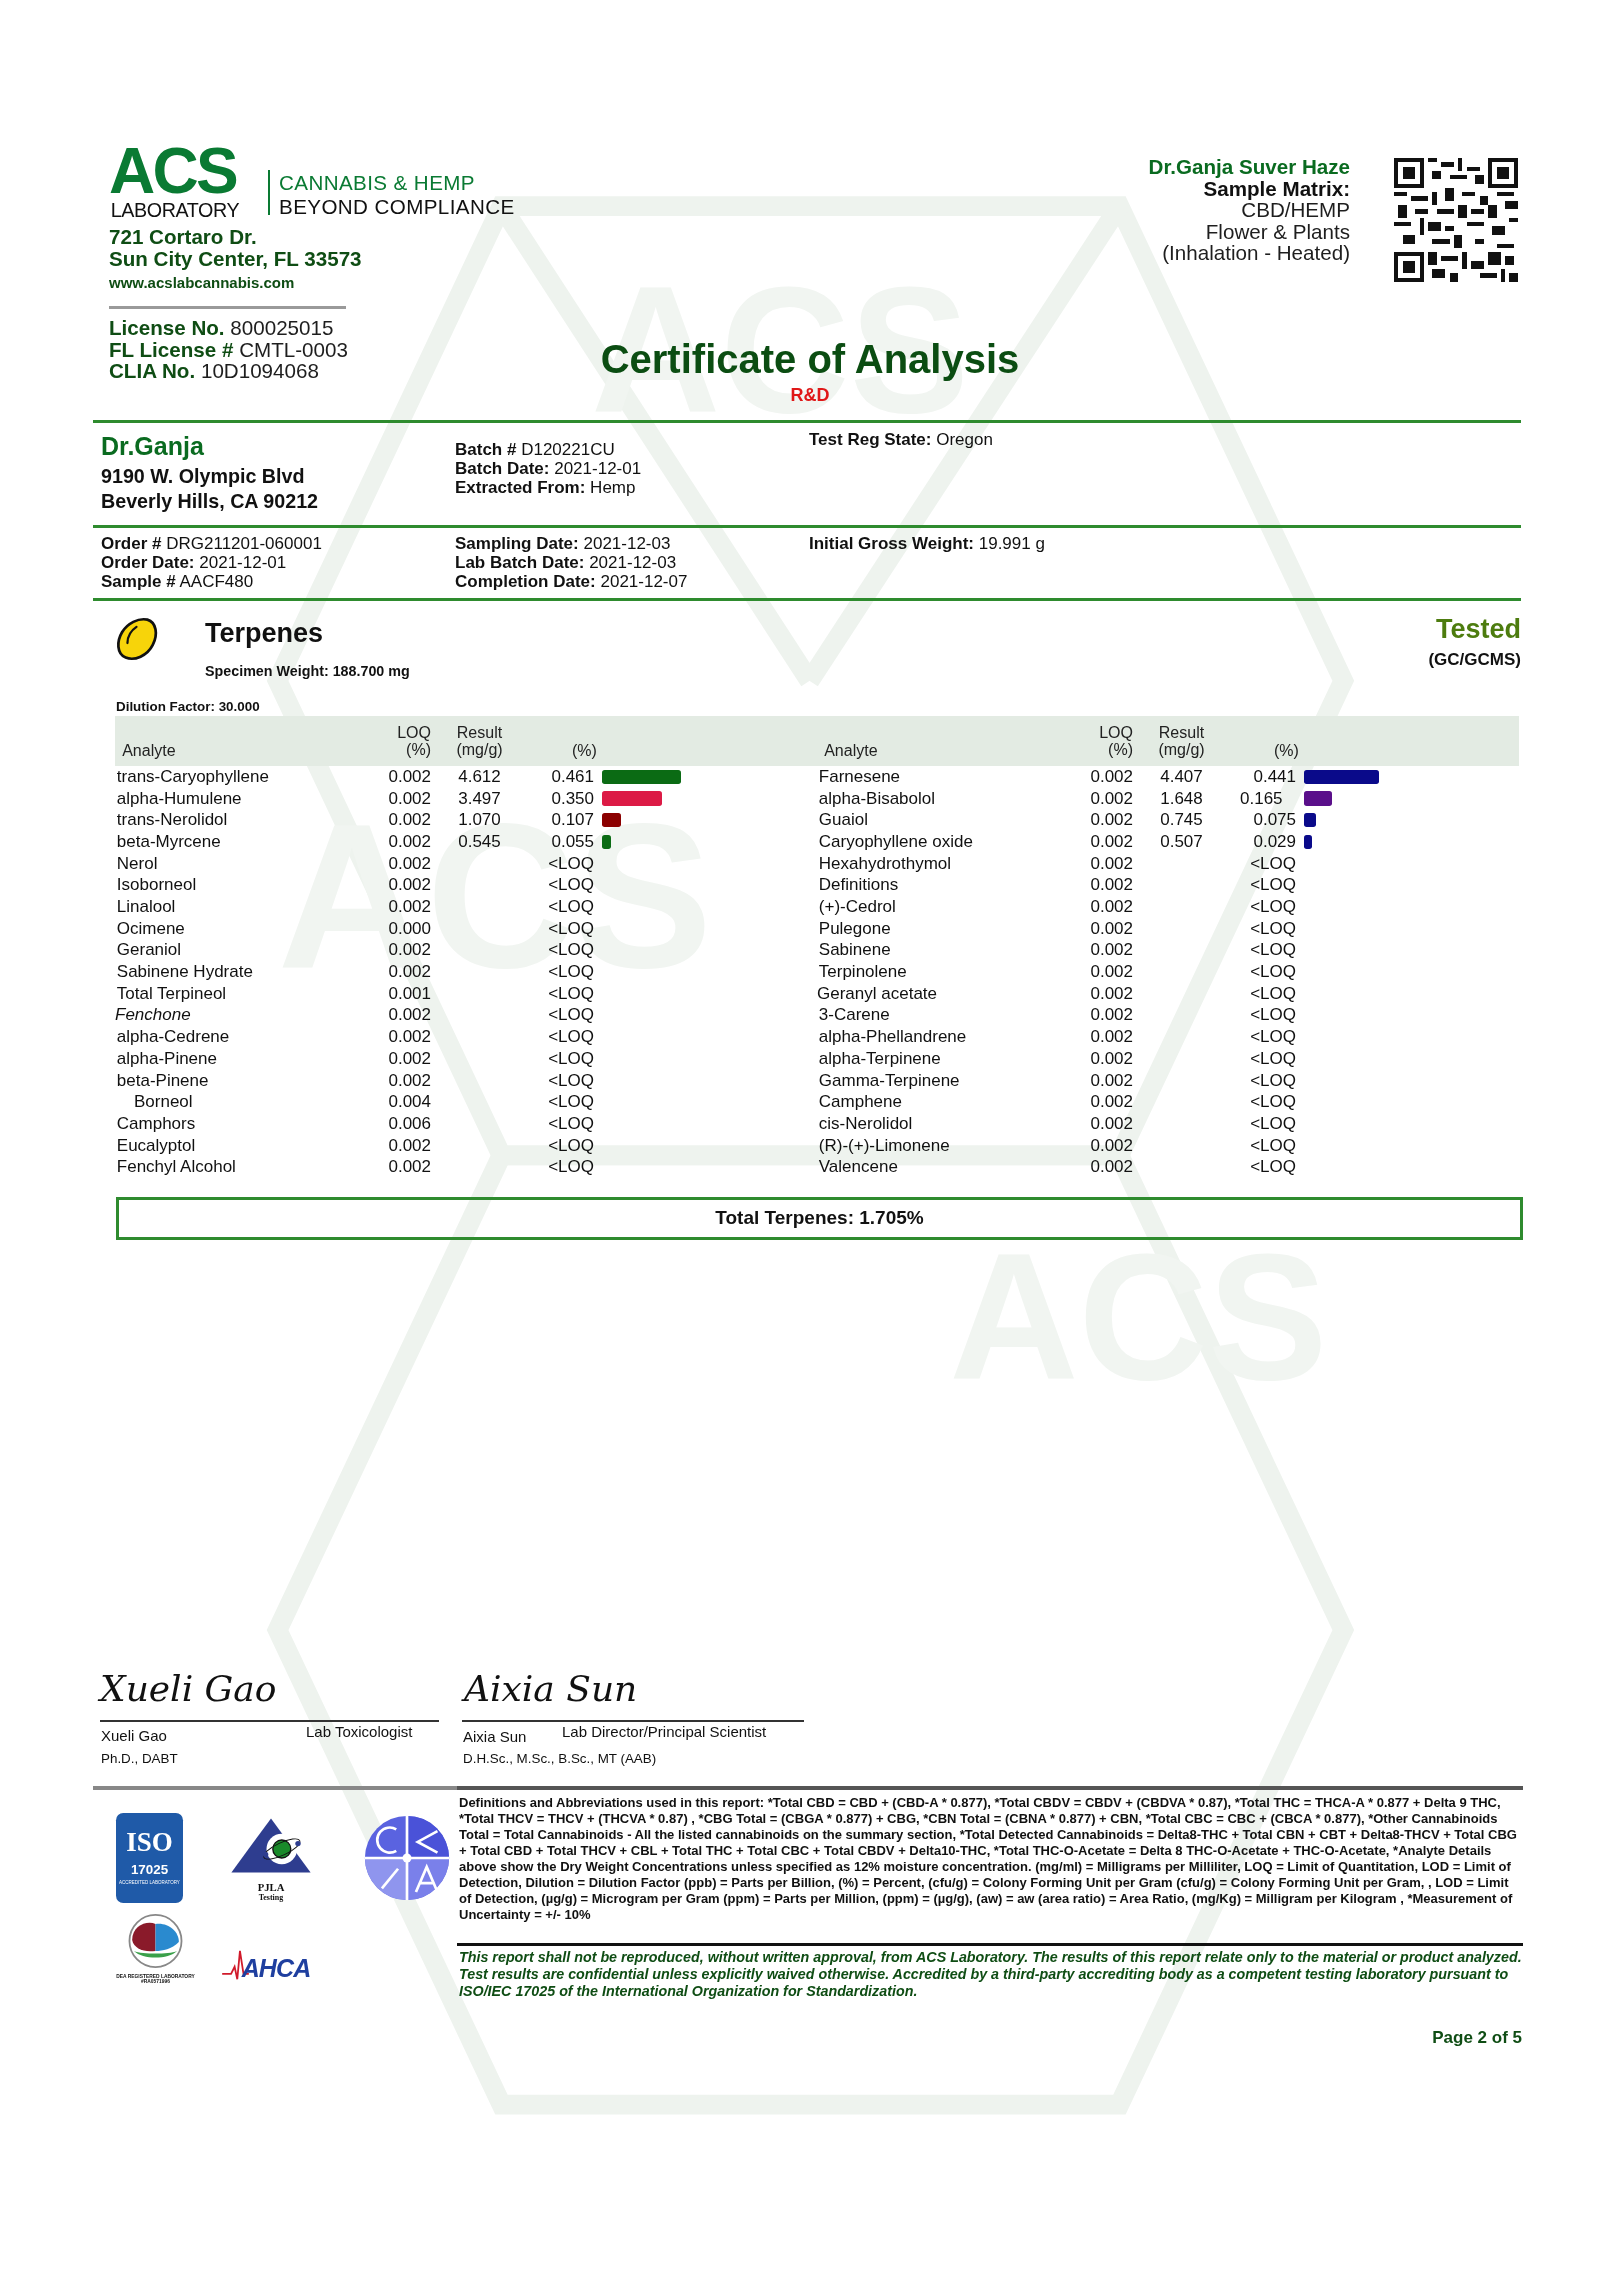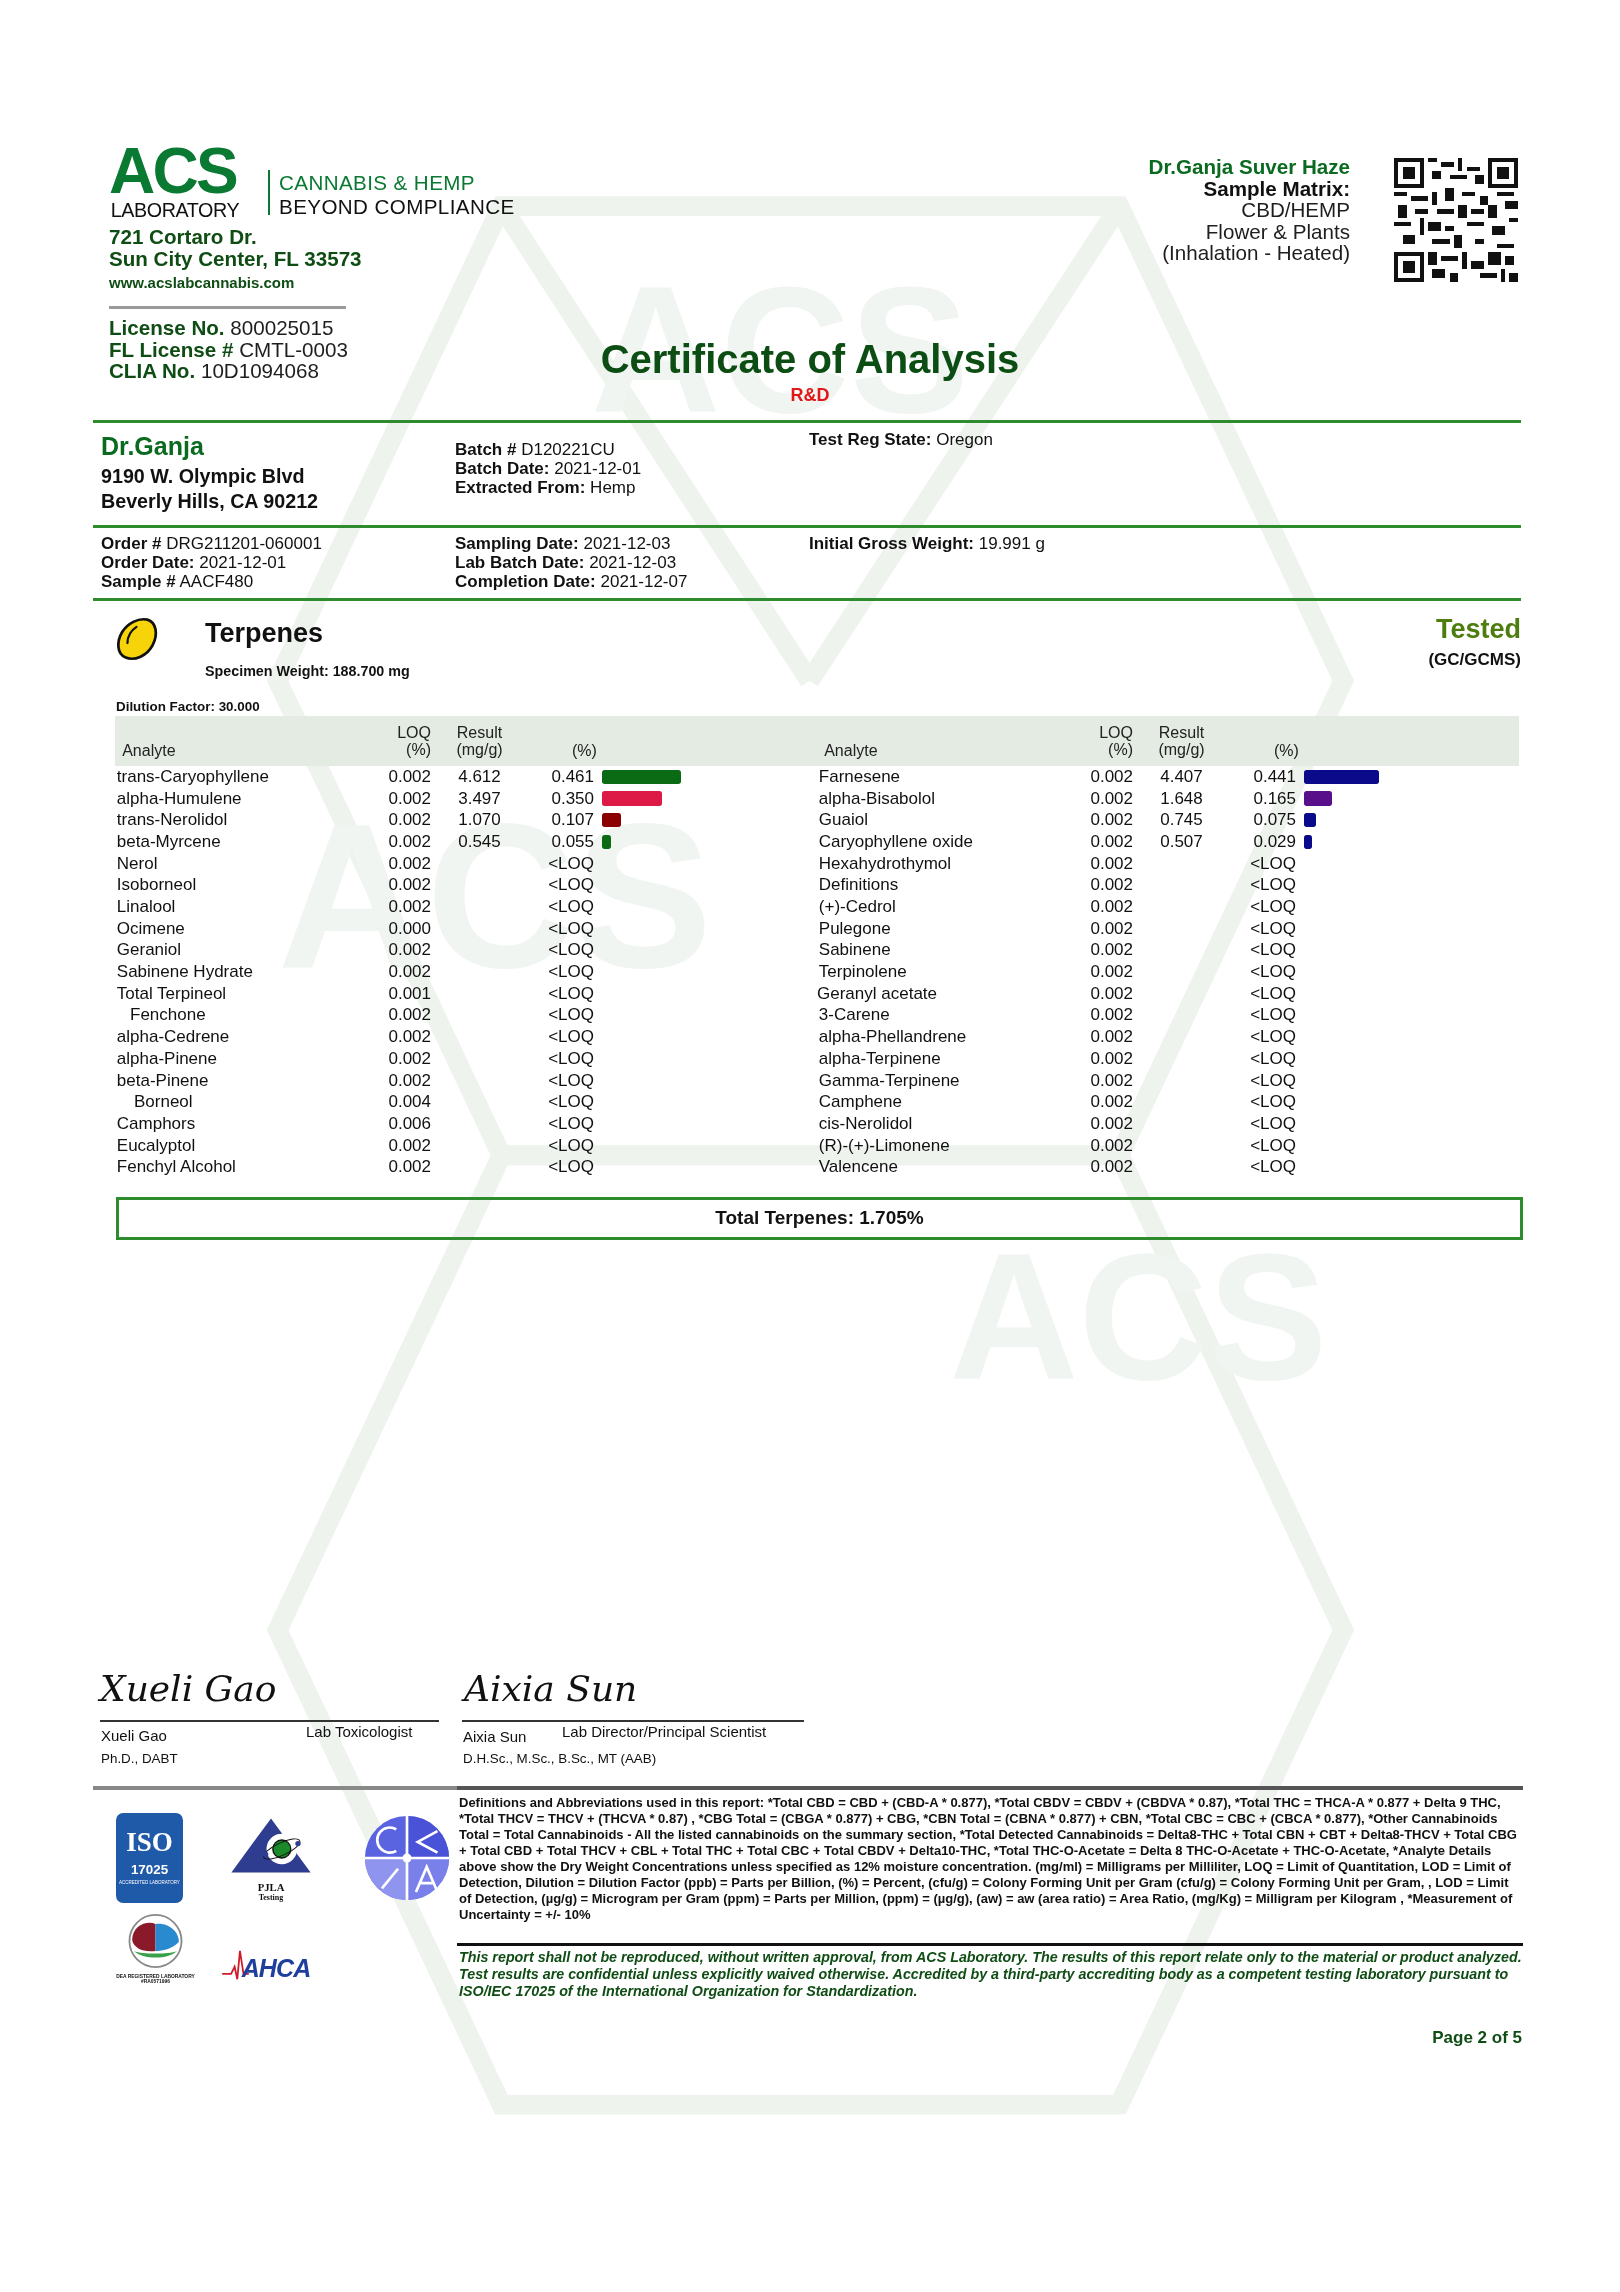--- a/index.html
+++ b/index.html
@@ -296,21 +296,21 @@
         <span style="left:333px; width:63px; text-align:center;"></span>
         <span style="left:423px; width:56px; text-align:right;">&lt;LOQ</span>
       </div>
       <div class="row">
         <span style="left:1.8px;">Total Terpineol</span>
         <span style="left:262px; width:54px; text-align:right;">0.001</span>
         <span style="left:333px; width:63px; text-align:center;"></span>
         <span style="left:423px; width:56px; text-align:right;">&lt;LOQ</span>
       </div>
       <div class="row">
-        <span style="left:15px;">Fenchone</span>
+        <span style="left:0;font-style:italic;">Fenchone</span>
         <span style="left:262px; width:54px; text-align:right;">0.002</span>
         <span style="left:333px; width:63px; text-align:center;"></span>
         <span style="left:423px; width:56px; text-align:right;">&lt;LOQ</span>
       </div>
       <div class="row">
         <span style="left:1.8px;">alpha-Cedrene</span>
         <span style="left:262px; width:54px; text-align:right;">0.002</span>
         <span style="left:333px; width:63px; text-align:center;"></span>
         <span style="left:423px; width:56px; text-align:right;">&lt;LOQ</span>
       </div>
@@ -365,21 +365,21 @@
         <span style="left:1.8px;">Farnesene</span>
         <span style="left:262px; width:54px; text-align:right;">0.002</span>
         <span style="left:333px; width:63px; text-align:center;">4.407</span>
         <span style="left:423px; width:56px; text-align:right;">0.441</span>
         <div class="bar" style="left:487px; width:75px; background:#0a0a8a;"></div>
       </div>
       <div class="row">
         <span style="left:1.8px;">alpha-Bisabolol</span>
         <span style="left:262px; width:54px; text-align:right;">0.002</span>
         <span style="left:333px; width:63px; text-align:center;">1.648</span>
-        <span style="left:423px; width:56px; text-align:right;">0.165</span>
+        <span style="left:423px; width:56px; ">0.165</span>
         <div class="bar" style="left:487px; width:28px; background:#5a0f8a;"></div>
       </div>
       <div class="row">
         <span style="left:1.8px;">Guaiol</span>
         <span style="left:262px; width:54px; text-align:right;">0.002</span>
         <span style="left:333px; width:63px; text-align:center;">0.745</span>
         <span style="left:423px; width:56px; text-align:right;">0.075</span>
         <div class="bar" style="left:487px; width:11.6px; background:#0a0a8a;"></div>
       </div>
       <div class="row">

